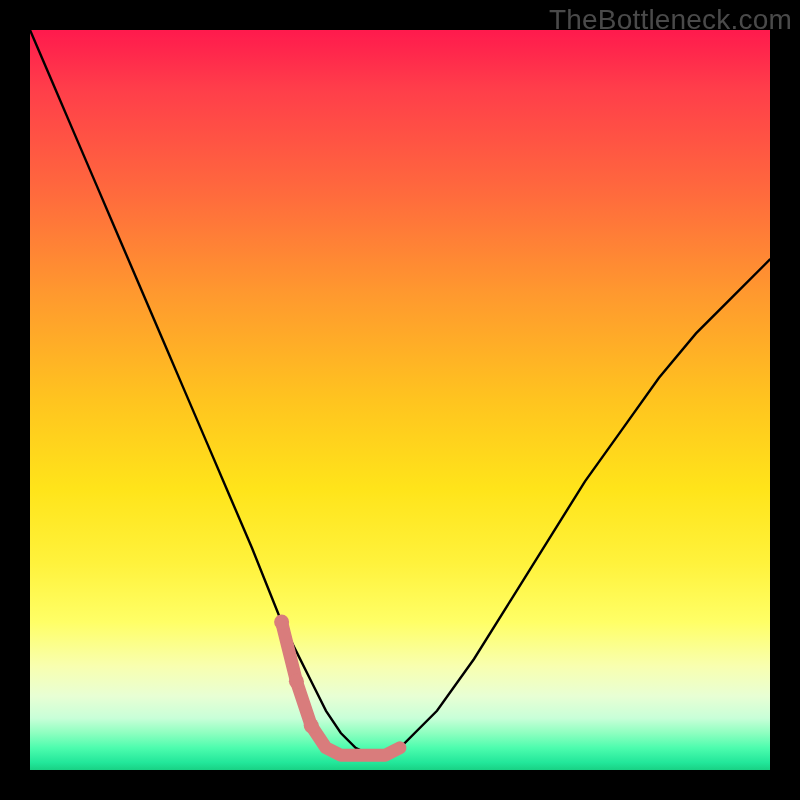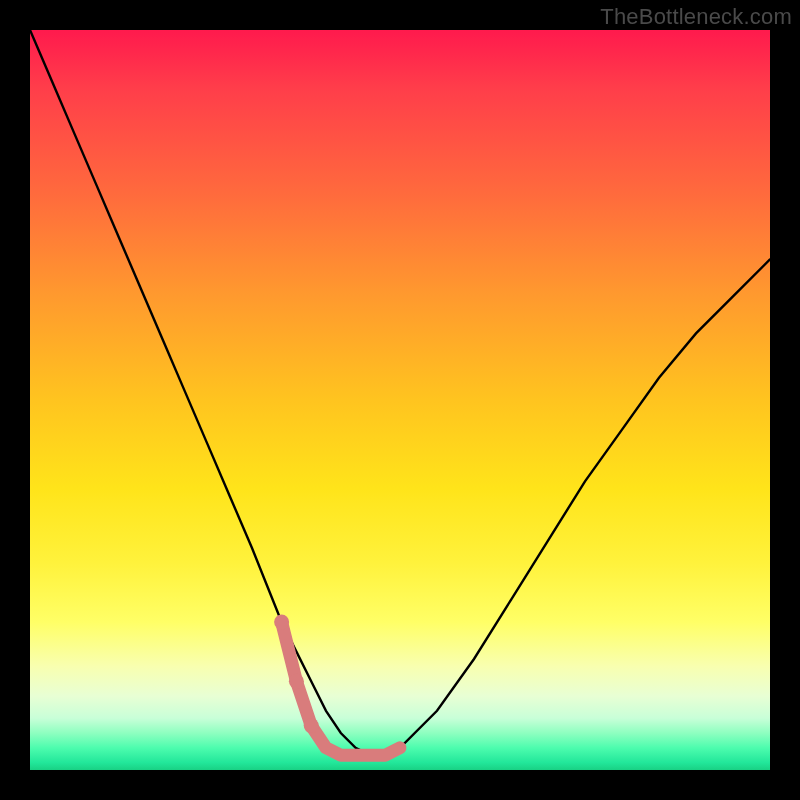--- a/index.html
+++ b/index.html
@@ -46,21 +46,21 @@
     left: 0;
     top: 0;
     width: 740px;
     height: 740px;
   }
   .watermark {
     position: absolute;
     top: 4px;
     right: 8px;
     color: #4a4a4a;
-    font-size: 22px;
+    font-size: 28px;
     font-weight: 500;
     letter-spacing: 0.2px;
     user-select: none;
   }
 </style>
 </head>
 <body>
 
 <div class="frame">
   <div class="plot-area">

